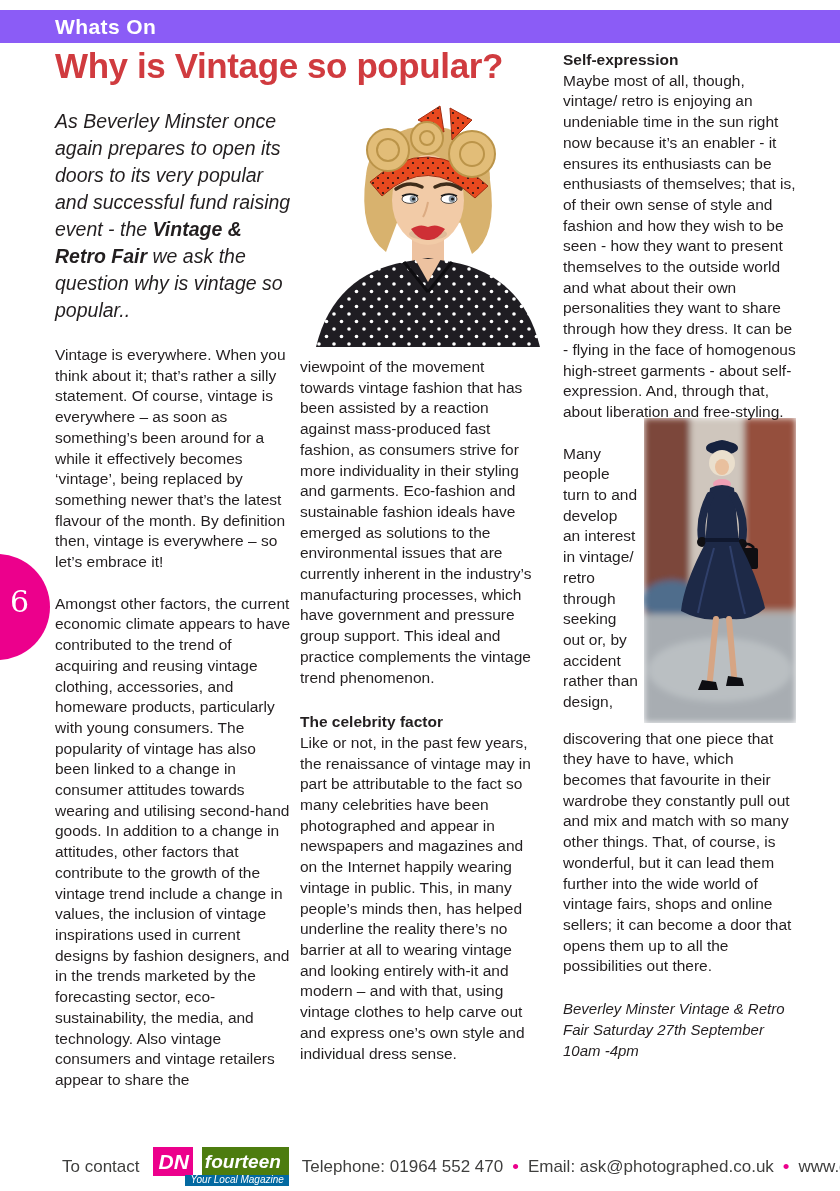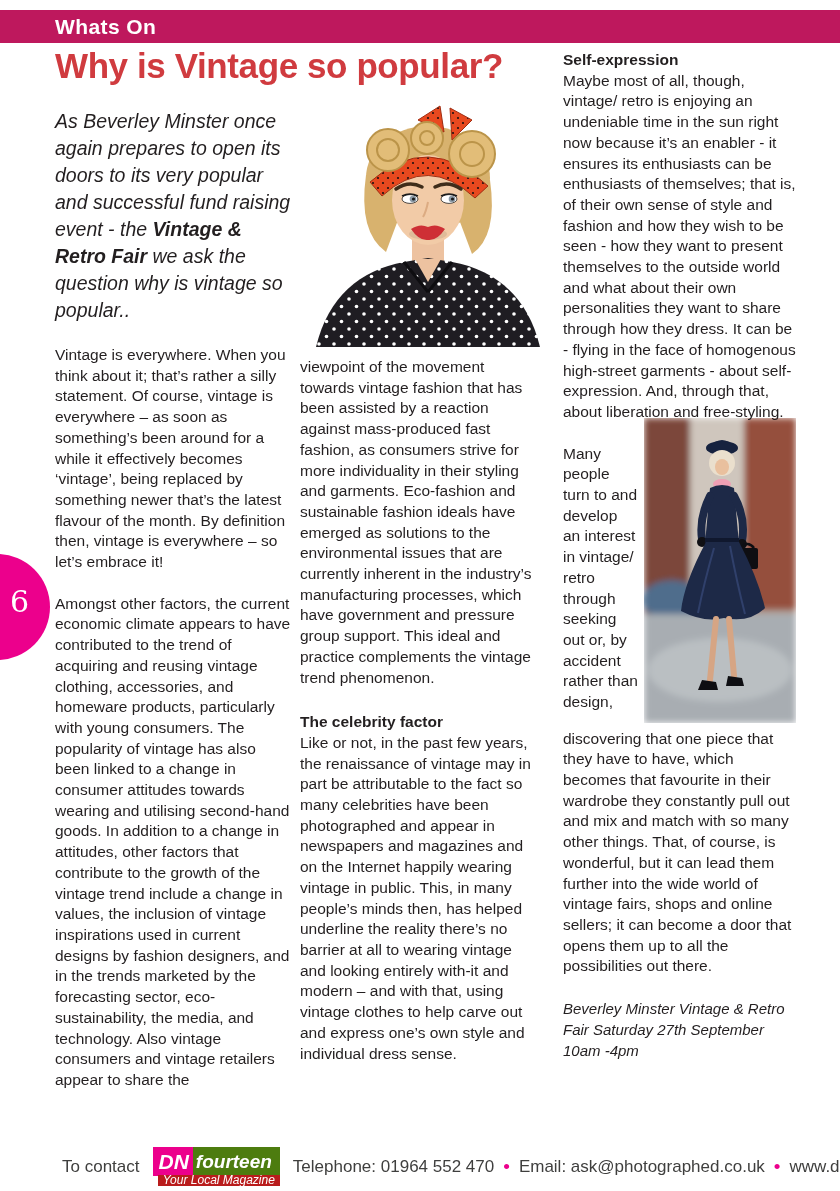--- a/index.html
+++ b/index.html
@@ -4,21 +4,21 @@
 <style>
   html,body { margin:0; padding:0; background:#ffffff; }
   .page {
     position:relative; width:840px; height:1191px; background:#ffffff;
     font-family:"Liberation Sans", sans-serif; color:#231f20; overflow:hidden;
   }
 
   
   .header-bar {
     position:absolute; top:10px; left:0; right:0; height:33px;
-    background:#be185d; color:#ffffff;
+    background:#8b5cf6; color:#ffffff;
     font-size:21px; font-weight:bold; letter-spacing:.4px; line-height:33px;
     padding-left:55px; box-sizing:border-box;
   }
   .headline {
     position:absolute; top:46px; left:55px; margin:0; width:520px;
     font-size:35px; font-weight:bold; letter-spacing:-0.4px; color:#D03B3F;
   }
 
   
   .pagenum-circle {
@@ -63,32 +63,32 @@
   .wrap-para { overflow:visible; }
 
   
   .footer {
     position:absolute; left:0; right:0; top:1142px; height:49px;
     display:flex; align-items:center; padding-left:62px; box-sizing:border-box;
     font-size:17px; color:#3f3f3e; gap:9px; white-space:nowrap;
   }
   .footer .sep-bullet { color:#EC008C; font-size:19px; line-height:1; }
   .logo { display:inline-flex; flex-direction:column; align-items:flex-end; margin:0 4px; }
-  .logo-row { display:flex; }
+  .logo-row { display:flex;gap:9px; }
   .logo-dn {
     background:#EC008C; color:#fff; font-weight:bold; font-style:italic;
     font-size:21px; line-height:27px; padding:1px 4px 1px 6px;
   }
   .logo-fourteen {
     background:#4d7c0f; color:#fff; font-weight:bold; font-style:italic;
     font-size:19px; line-height:27px; padding:1px 8px 1px 3px;
   }
   .logo-tagline {
-    background:#b91c1c; color:#fff; font-style:italic;
-    font-size:12px; line-height:10px; padding:0 5px 1px; margin-top:-1px;
+    background:#0369a1; color:#fff; font-style:italic;
+    font-size:10px; line-height:10px; padding:0 5px 1px; margin-top:-1px;
   }
 </style>
 </head>
 <body>
 
 <div class="page">
 
   <div class="header-bar">
     <span>Whats On</span>
   </div>

